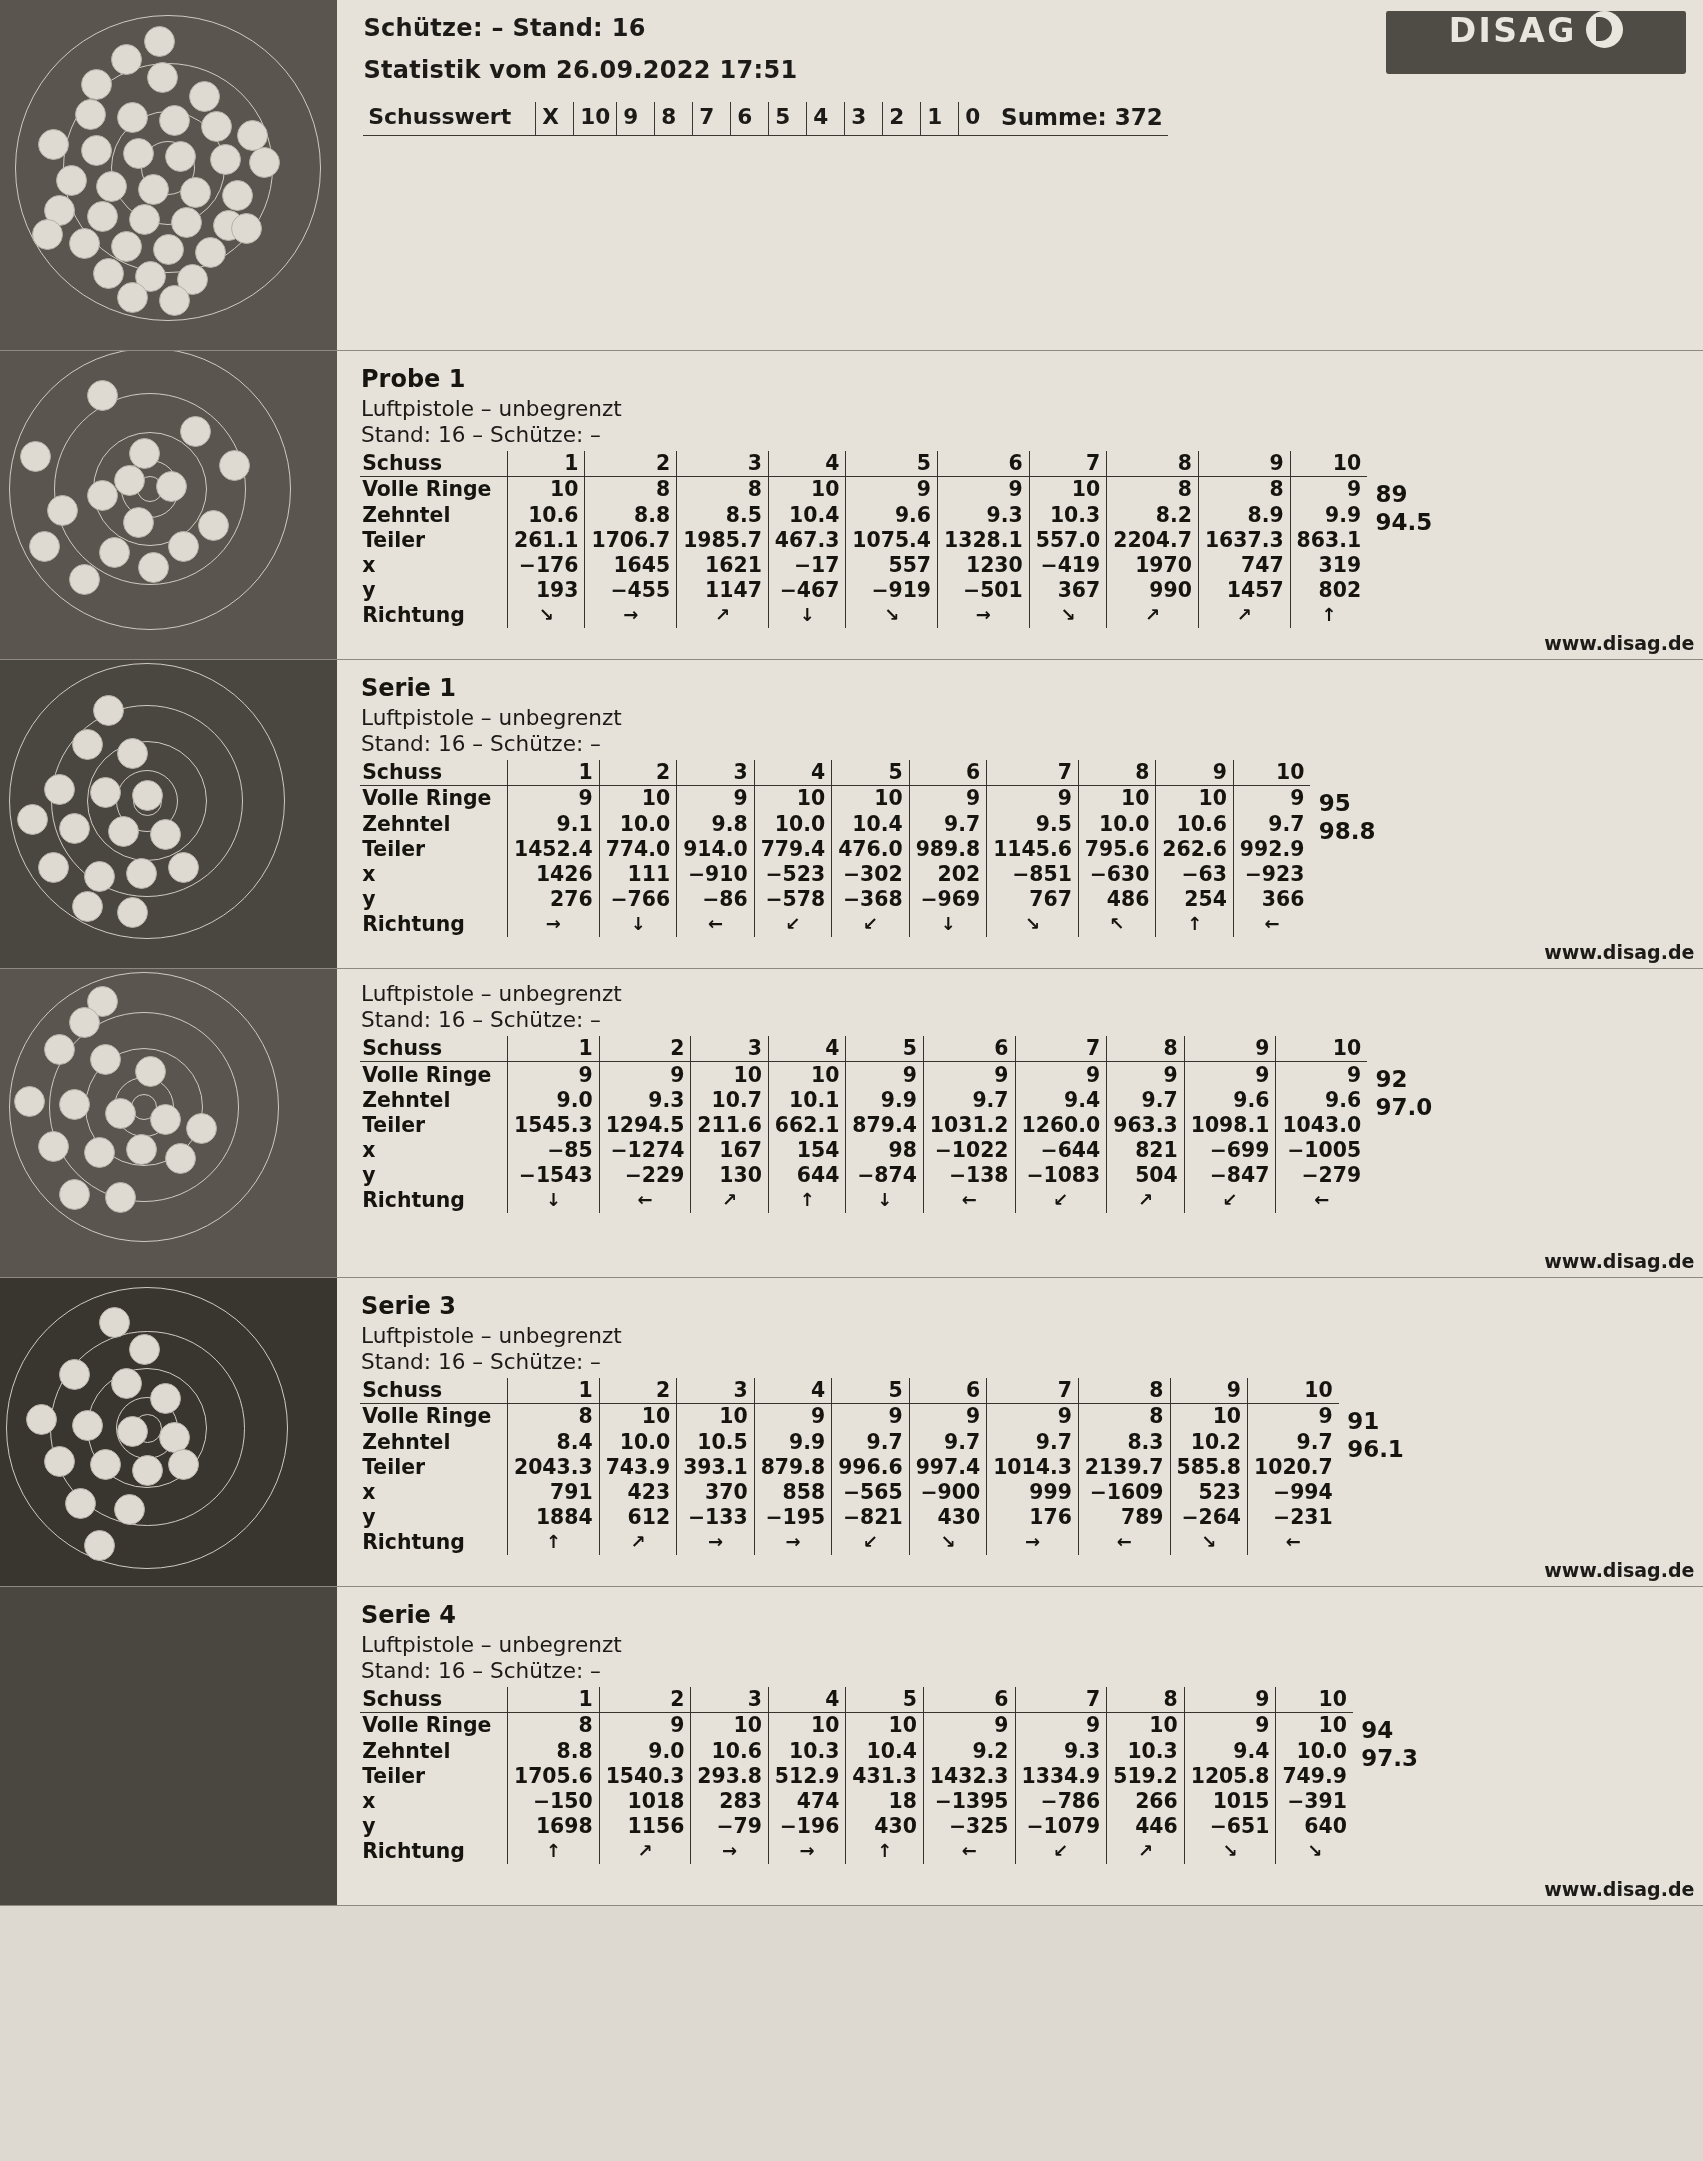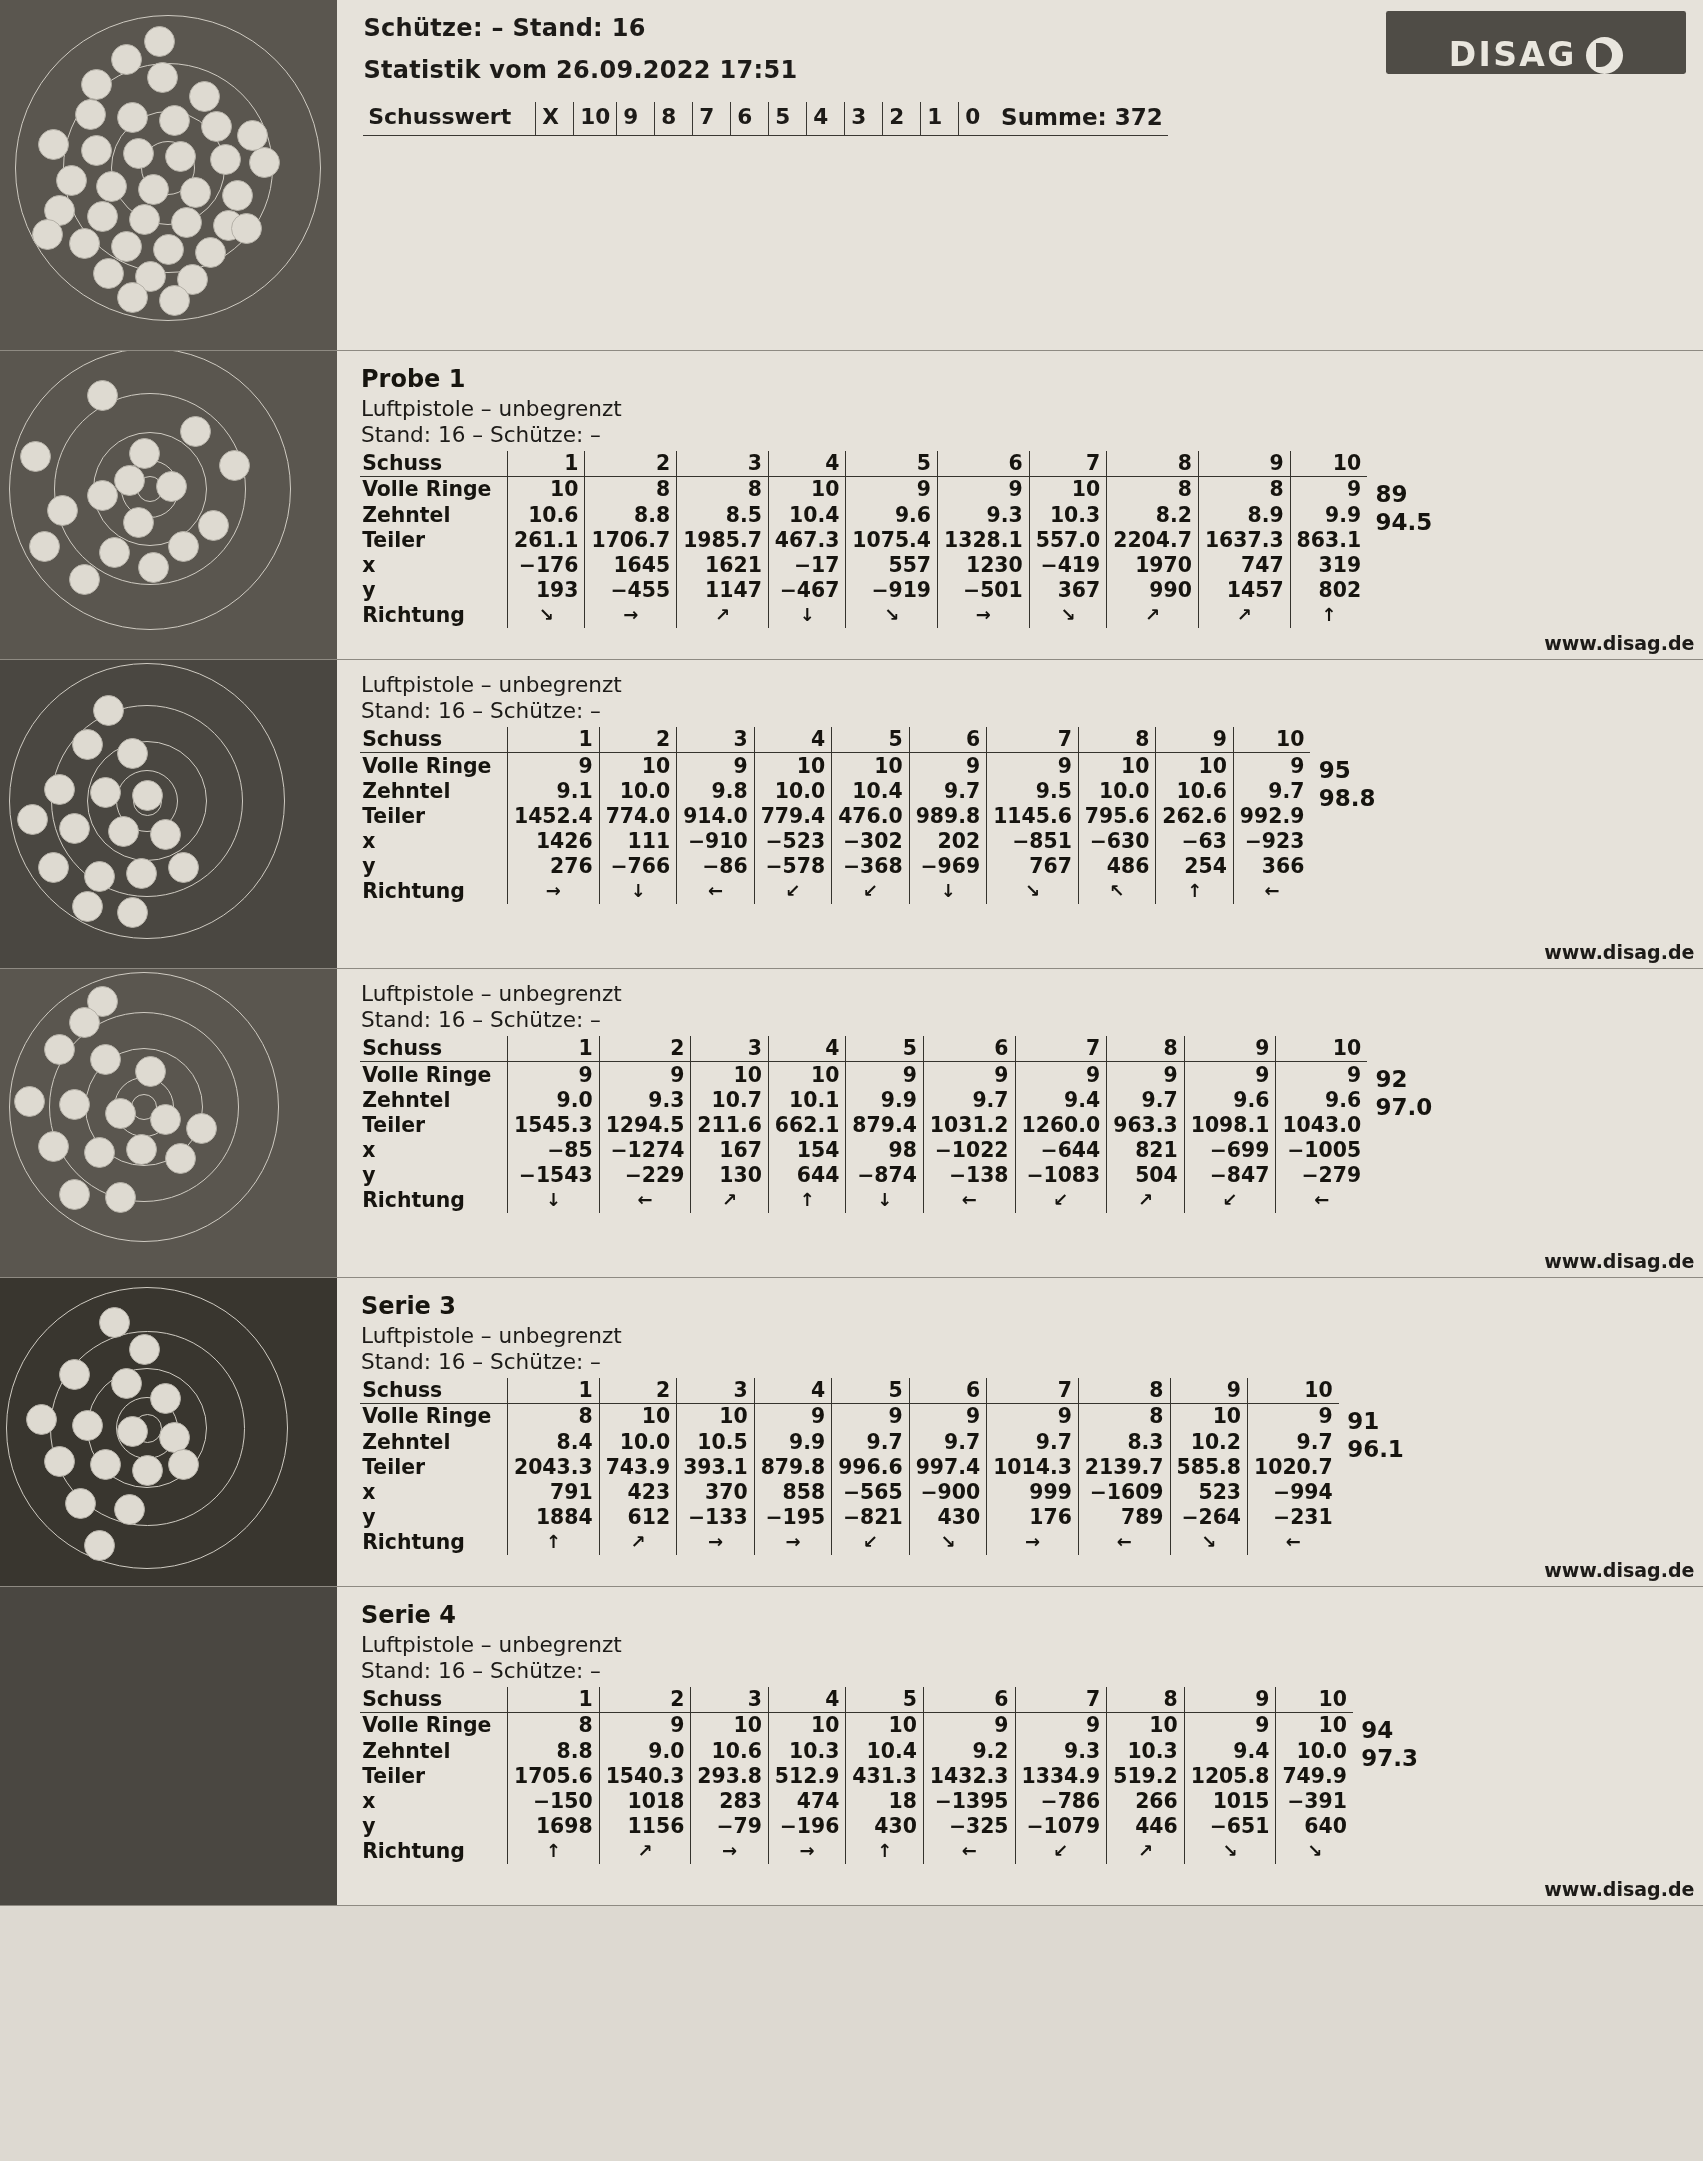--- a/index.html
+++ b/index.html
@@ -40,21 +40,21 @@
   }
   .logo {
     position: absolute;
     right: 18px;
     top: 10.8px;
     width: 300px;
     height: 63px;
     background: #4f4c46;
     border-radius: 2.4px;
     display: flex;
-    align-items: flex-end;
+    align-items: flex-start;
     justify-content: center;
   }
   .logo .lbl {
     color: #e9e6de;
     font-size: 33px;
     font-weight: bold;
     letter-spacing: 2.4px;
     font-family: "DejaVu Sans", sans-serif;
   }
   .logo .disc {
@@ -428,20 +428,21 @@
           <div class="hole" style="left: 150px; top: 159px; width: 31px; height: 31px;"></div>
           <div class="hole" style="left: 38px; top: 192px; width: 31px; height: 31px;"></div>
           <div class="hole" style="left: 84px; top: 201px; width: 31px; height: 31px;"></div>
           <div class="hole" style="left: 126px; top: 198px; width: 31px; height: 31px;"></div>
           <div class="hole" style="left: 168px; top: 192px; width: 31px; height: 31px;"></div>
           <div class="hole" style="left: 72px; top: 231px; width: 31px; height: 31px;"></div>
           <div class="hole" style="left: 117px; top: 237px; width: 31px; height: 31px;"></div>
           <div class="hole" style="left: 93px; top: 35px; width: 31px; height: 31px;"></div>
         </div>
         <div class="infocell">
+          <div class="ser-title">Serie 1</div>
           <div class="ser-sub">Luftpistole – unbegrenzt</div>
           <div class="ser-sub">Stand:   16 – Schütze: –</div>
           <div class="grid-wrap">
             <table class="shots">
               <tbody>
                 <tr class="hdrrow">
                   <td class="rlbl">Schuss</td>
                   <td>1</td>
                   <td>2</td>
                   <td>3</td>

